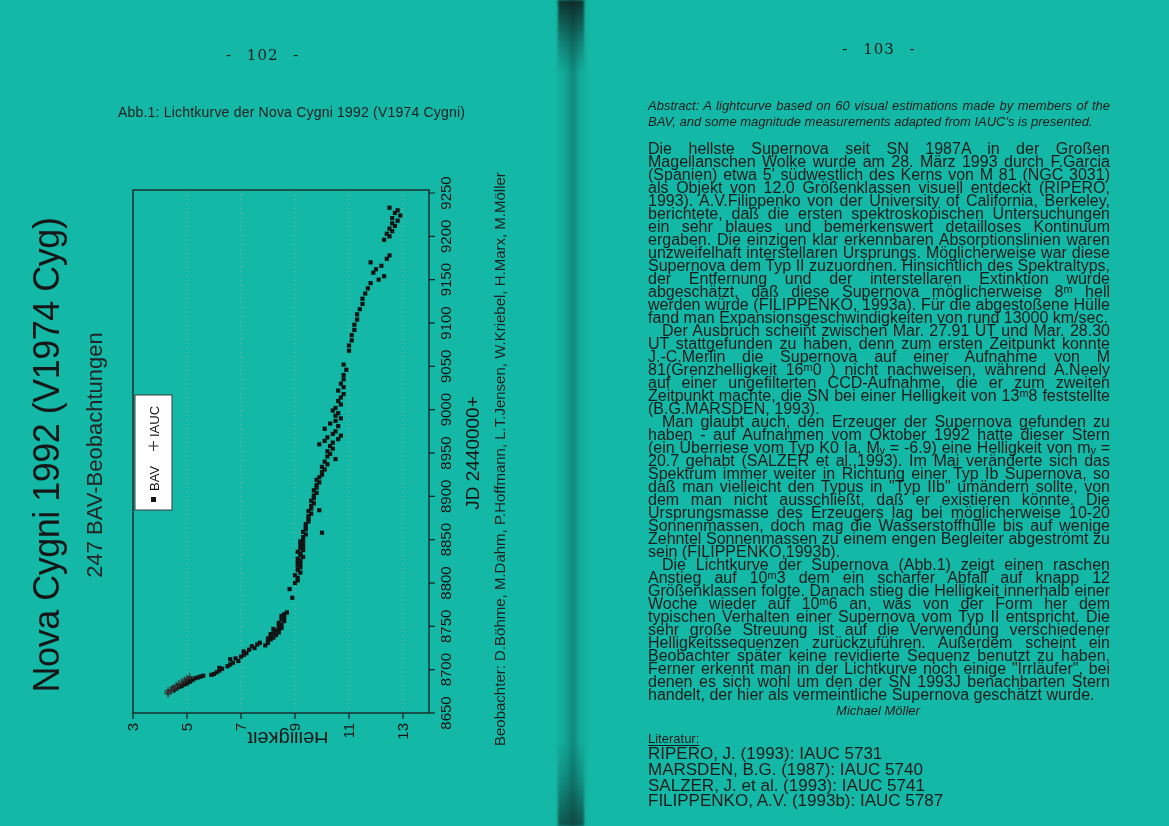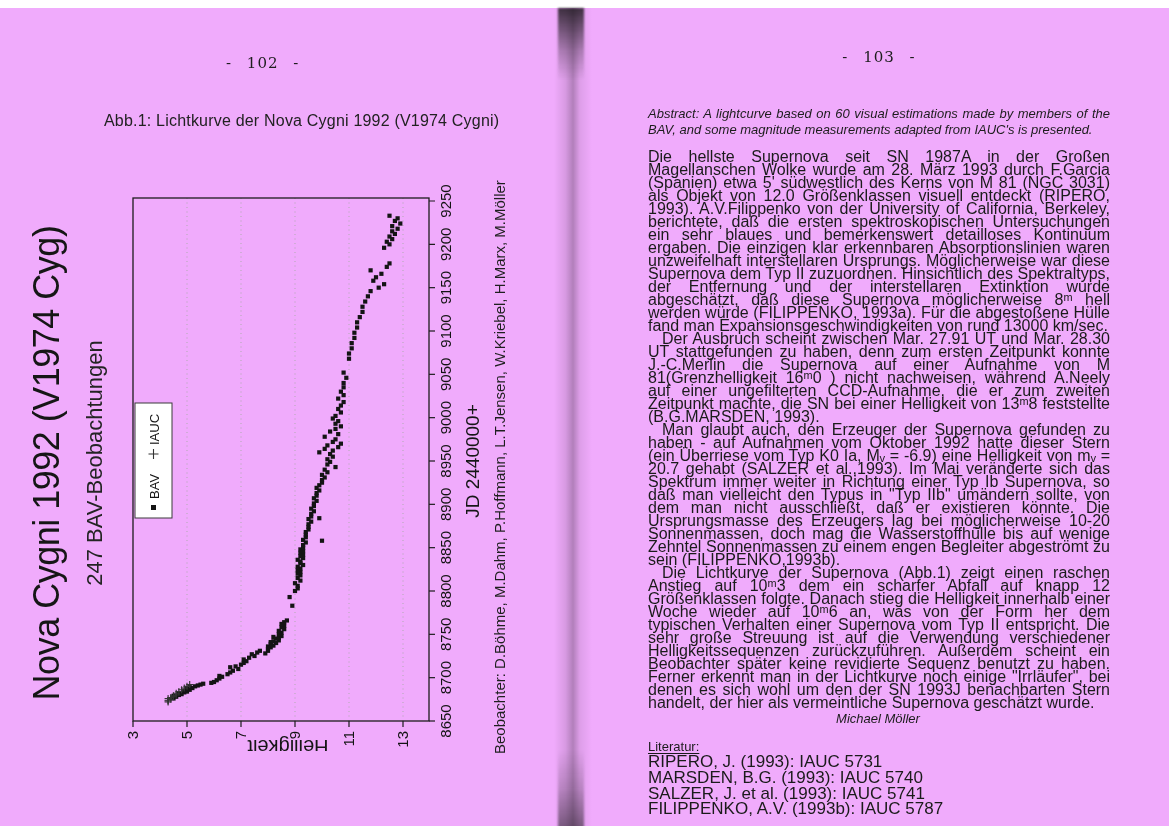--- a/index.html
+++ b/index.html
@@ -1,36 +1,36 @@
 <!DOCTYPE html>
 <html><head>
 <meta charset="utf-8">
 <style>
   html,body{margin:0;padding:0;}
   body{
     width:1169px;height:826px;position:relative;overflow:hidden;
     background:#ffffff;color:#1b1b1b;
     font-family:"Liberation Sans","DejaVu Sans",sans-serif;
   }
-  .spread{position:absolute;inset:0;background:#f0abfc;margin-top:8px;}
+  .spread{position:absolute;inset:0;background:#14b8a6;}
   
   .spine{position:absolute;left:554px;top:0;width:38px;height:826px;
     background:linear-gradient(to right,rgba(0,0,0,0) 0%,rgba(0,0,0,0.10) 30%,rgba(0,0,0,0.26) 50%,rgba(0,0,0,0.08) 68%,rgba(0,0,0,0) 100%);}
   .spine-top{position:absolute;left:558px;top:0;width:26px;height:72px;
     background:linear-gradient(to bottom,rgba(15,15,15,0.78),rgba(15,15,15,0.25) 60%,rgba(15,15,15,0) 100%);
     filter:blur(1px);}
   .spine-bottom{position:absolute;left:558px;top:742px;width:26px;height:84px;
     background:linear-gradient(to top,rgba(15,15,15,0.55),rgba(15,15,15,0.18) 55%,rgba(15,15,15,0) 100%);
     filter:blur(1px);}
 
   
   .page-left{position:absolute;left:0;top:0;width:556px;height:826px;}
   .pageno{font-family:"DejaVu Serif","Liberation Serif",serif;font-size:15px;color:#1d1d1d;word-spacing:9px;letter-spacing:1px;}
   .pageno-102{position:absolute;left:226px;top:46px;}
-  .fig-caption{position:absolute;left:104px;top:104px;font-size:16px;letter-spacing:0.2px;color:#222;}
+  .fig-caption{position:absolute;left:118px;top:104px;font-size:14px;letter-spacing:0.2px;color:#222;}
 
   
   .figure-rotated{position:absolute;left:20px;top:760px;width:610px;height:500px;
     transform:rotate(-90deg);transform-origin:0 0;}
   .fig-title{position:absolute;left:0;top:6px;width:610px;text-align:center;
     font-size:36px;letter-spacing:-0.5px;color:#161616;white-space:nowrap;}
   .fig-subtitle{position:absolute;left:0;top:62px;width:610px;text-align:center;
     font-size:22px;color:#242424;white-space:nowrap;}
   #plot-svg{position:absolute;left:17px;top:108px;}
   .fig-observers{position:absolute;left:14px;top:471px;width:596px;
@@ -345,20 +345,20 @@
           <p class="body-par indent">Der Ausbruch scheint zwischen Mar. 27.91 UT und Mar. 28.30 UT stattgefunden zu haben, denn zum ersten Zeitpunkt konnte J.-C.Merlin die Supernova auf einer Aufnahme von M 81(Grenzhelligkeit 16ᵐ0 ) nicht nachweisen, während A.Neely auf einer ungefilterten CCD-Aufnahme, die er zum zweiten Zeitpunkt machte, die SN bei einer Helligkeit von 13ᵐ8 feststellte (B.G.MARSDEN, 1993).</p>
           <p class="body-par indent">Man glaubt auch, den Erzeuger der Supernova gefunden zu haben - auf Aufnahmen vom Oktober 1992 hatte dieser Stern (ein Überriese vom Typ K0 Ia, Mᵥ = -6.9) eine Helligkeit von mᵥ = 20.7 gehabt (SALZER et al.,1993). Im Mai veränderte sich das Spektrum immer weiter in Richtung einer Typ Ib Supernova, so daß man vielleicht den Typus in "Typ IIb" umändern sollte, von dem man nicht ausschließt, daß er existieren könnte. Die Ursprungsmasse des Erzeugers lag bei möglicherweise 10-20 Sonnenmassen, doch mag die Wasserstoffhülle bis auf wenige Zehntel Sonnenmassen zu einem engen Begleiter abgeströmt zu sein (FILIPPENKO,1993b).</p>
           <p class="body-par indent">Die Lichtkurve der Supernova (Abb.1) zeigt einen raschen Anstieg auf 10ᵐ3 dem ein scharfer Abfall auf knapp 12 Größenklassen folgte. Danach stieg die Helligkeit innerhalb einer Woche wieder auf 10ᵐ6 an, was von der Form her dem typischen Verhalten einer Supernova vom Typ II entspricht. Die sehr große Streuung ist auf die Verwendung verschiedener Helligkeitssequenzen zurückzuführen. Außerdem scheint ein Beobachter später keine revidierte Sequenz benutzt zu haben. Ferner erkennt man in der Lichtkurve noch einige "Irrläufer", bei denen es sich wohl um den der SN 1993J benachbarten Stern handelt, der hier als vermeintliche Supernova geschätzt wurde.</p>
         </div>
 
         <div class="signature">Michael Möller</div>
 
         <div class="literature">
           <div class="lit-heading">Literatur:</div>
           <div class="lit-ref">RIPERO, J.  (1993): IAUC 5731</div>
-          <div class="lit-ref">MARSDEN, B.G. (1993): IAUC 5740</div>
+          <div class="lit-ref">MARSDEN, B.G. (1987): IAUC 5740</div>
           <div class="lit-ref">SALZER, J. et al. (1993): IAUC 5741</div>
           <div class="lit-ref">FILIPPENKO, A.V. (1993b): IAUC 5787</div>
         </div>
       </div>
     </div>
   </div>
 </div>
 
 </body></html>

